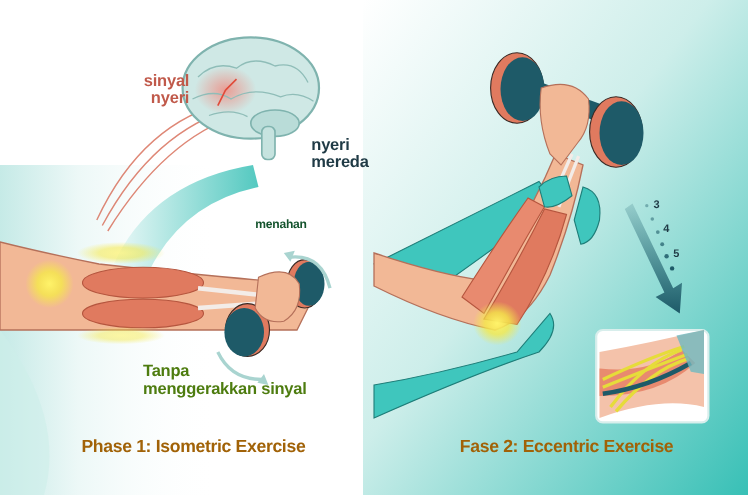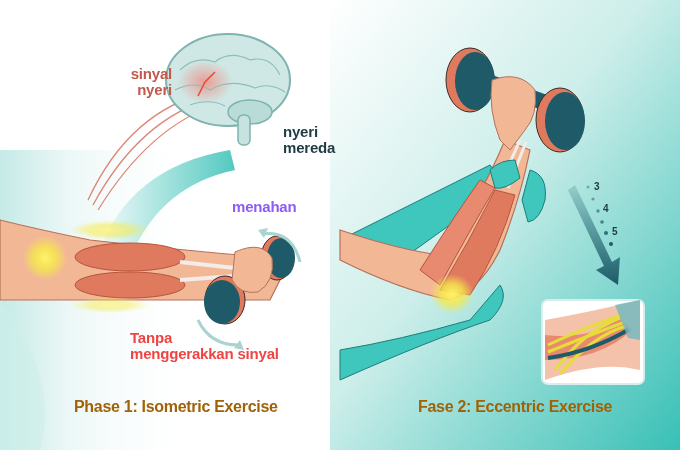--- a/index.html
+++ b/index.html
@@ -1,22 +1,22 @@
 <!DOCTYPE html>
 <html><head>
 <meta charset="utf-8">
 <style>
   html, body { margin: 0; padding: 0; }
   body { width: 680px; height: 450px; overflow: hidden; position: relative; font-family: "Liberation Sans", "DejaVu Sans", sans-serif; background: #ffffff; }
   .canvas { position: absolute; left: 0; top: 0; width: 680px; height: 450px; }
   .lbl { position: absolute; font-weight: 700; line-height: 1.05; letter-spacing: -0.2px; }
   .lbl-pain { left: 108px; top: 66px; font-size: 15px; color: #c0594a; text-align: right; width: 64px; }
   .lbl-relief { left: 283px; top: 124px; font-size: 15px; color: #1f3a45; }
-  .lbl-hold { left: 232px; top: 199px; font-size: 15px; color: #8b5cf6; }
-  .lbl-nojoint { left: 130px; top: 330px; font-size: 15px; color: #ef4444; }
+  .lbl-hold { left: 232px; top: 199px; font-size: 11px; color: #14532d; }
+  .lbl-nojoint { left: 130px; top: 330px; font-size: 15px; color: #4d7c0f; }
   .title { position: absolute; top: 398px; font-size: 16px; font-weight: 700; color: #a16207; letter-spacing: -0.3px; }
   .title-1 { left: 74px; }
   .title-2 { left: 418px; }
   .reps { position: absolute; font-size: 10px; font-weight: 700; color: #1f3a45; }
 </style>
 </head>
 <body>
 
 <div class="canvas">
 <svg width="680" height="450" viewBox="0 0 680 450" xmlns="http://www.w3.org/2000/svg">

